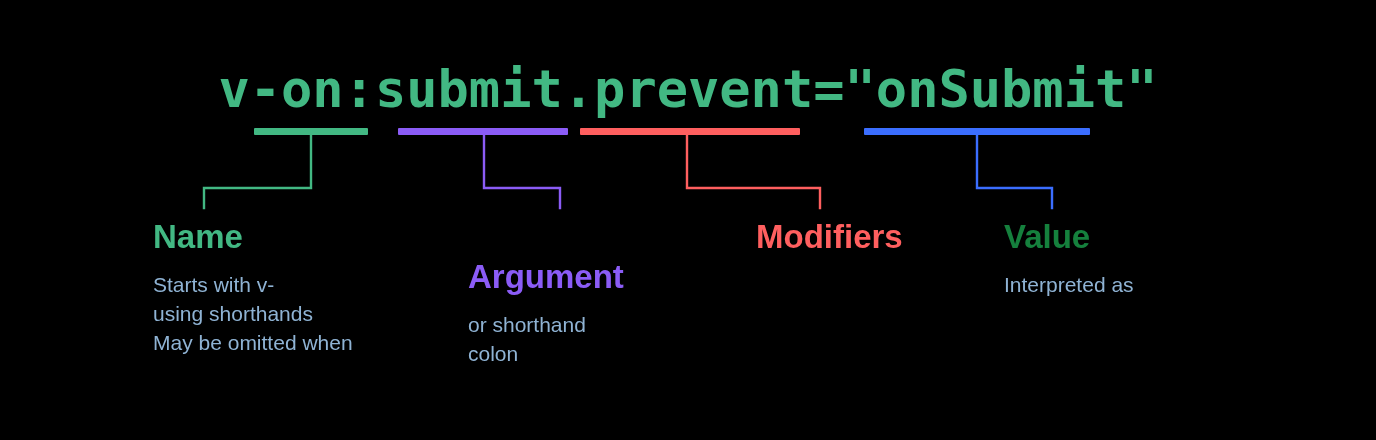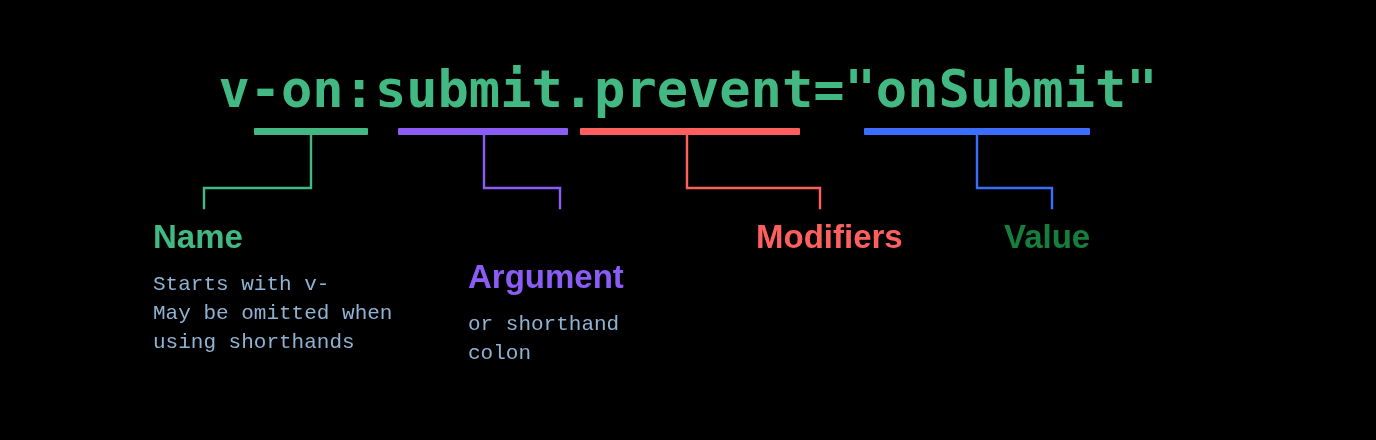--- a/index.html
+++ b/index.html
@@ -57,21 +57,21 @@
   }
   .label-title {
     font-family: "Liberation Sans", sans-serif;
     font-size: 33px;
     font-weight: 700;
     line-height: 38px;
     margin: 0 0 14px 0;
     white-space: nowrap;
   }
   .label-desc {
-    font-family: Liberation Mono, monospace;
+    font-family: Liberation Sans, sans-serif;
     font-size: 21px;
     font-weight: 400;
     line-height: 29px;
     color: #8fb3d4;
     margin: 0;
   }
   .label-desc span { display: block; white-space: nowrap; }
 </style>
 </head>
 <body style="background: rgb(0, 0, 0);">
@@ -106,34 +106,35 @@
         <svg width="79" height="75" viewBox="0 0 79 75">
           <path d="M 2 0 L 2 53 L 77 53 L 77 73" fill="none" stroke="#3b6eff" stroke-width="2.4" stroke-linecap="square" stroke-linejoin="miter"></path>
         </svg>
       </div>
     </div>
   <div id="labels">
       <div class="label-block" style="left: 153px;">
         <div class="label-title" style="color: rgb(66, 184, 131);">Name</div>
         <div class="label-desc" style="color: rgb(143, 179, 212);">
           <span>Starts with v-</span>
+          <span>using shorthands</span>
           <span>May be omitted when</span>
-          <span>using shorthands</span>
         </div>
       </div>
       <div class="label-block" style="left: 468px;">
         <div class="label-title" style="color: rgb(139, 92, 246); margin-top: 40px;">Argument</div>
         <div class="label-desc" style="color: rgb(143, 179, 212);">
           <span>or shorthand</span>
           <span>colon</span>
         </div>
       </div>
       <div class="label-block" style="left: 741px; margin-left: 15px;">
         <div class="label-title" style="color: rgb(255, 95, 95);">Modifiers</div>
       </div>
       <div class="label-block" style="left: 1004px;">
         <div class="label-title" style="color: #15803d;">Value</div>
         <div class="label-desc" style="color: rgb(143, 179, 212);">
+          <span>Interpreted as</span>
         </div>
       </div>
     </div>
 
 </div>
 
 </body></html>

